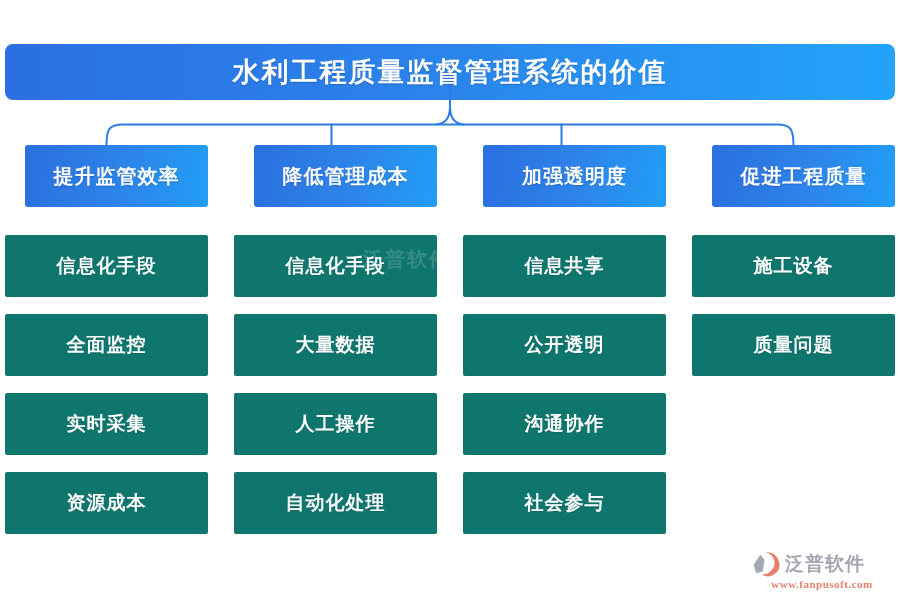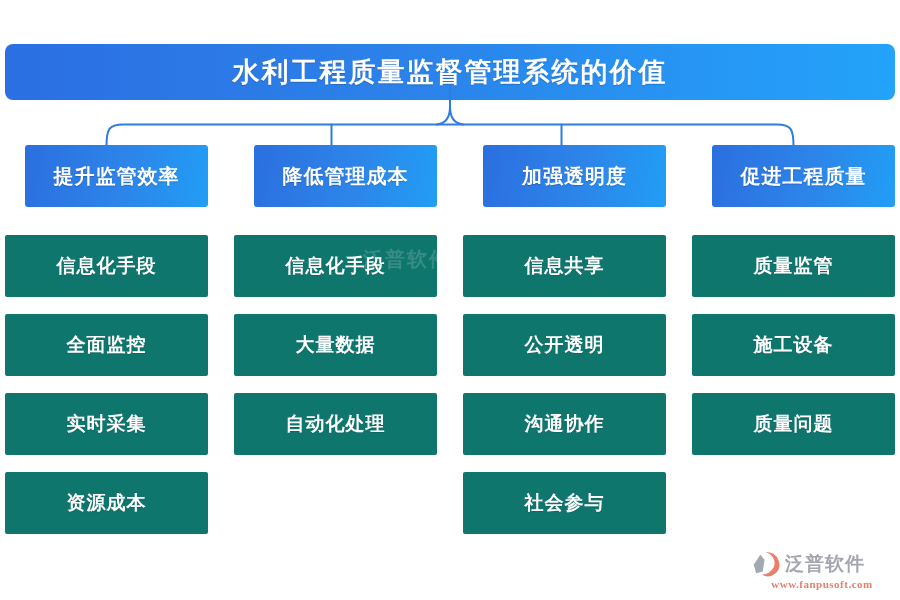--- a/index.html
+++ b/index.html
@@ -93,34 +93,34 @@
     <div class="col-item">信息化手段</div>
     <div class="col-item">全面监控</div>
     <div class="col-item">实时采集</div>
     <div class="col-item">资源成本</div>
   </div>
 
   <div class="column">
     <div class="col-header">降低管理成本</div>
     <div class="col-item">信息化手段</div>
     <div class="col-item">大量数据</div>
+    <div class="col-item">人工操作</div>
     <div class="col-item">自动化处理</div>
   </div>
 
   <div class="column">
     <div class="col-header">加强透明度</div>
     <div class="col-item">信息共享</div>
     <div class="col-item">公开透明</div>
     <div class="col-item">沟通协作</div>
     <div class="col-item">社会参与</div>
   </div>
 
   <div class="column">
     <div class="col-header">促进工程质量</div>
-    <div class="col-item">质量监管</div>
     <div class="col-item">施工设备</div>
     <div class="col-item">质量问题</div>
   </div>
 
 </div>
 
 <div class="center-watermark">
   <div class="wm-name">泛普软件</div>
 </div>
 

